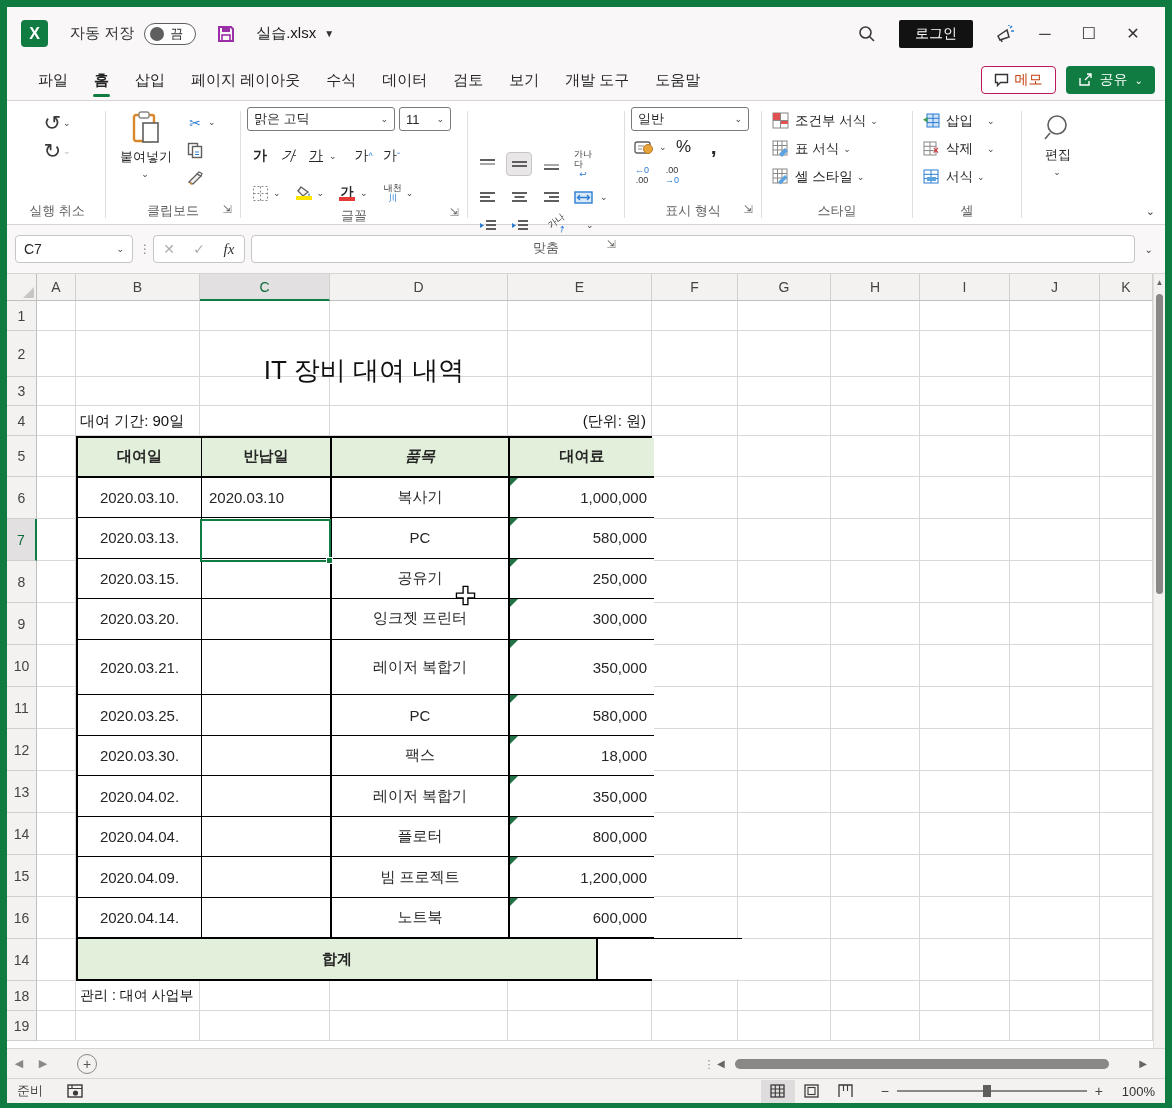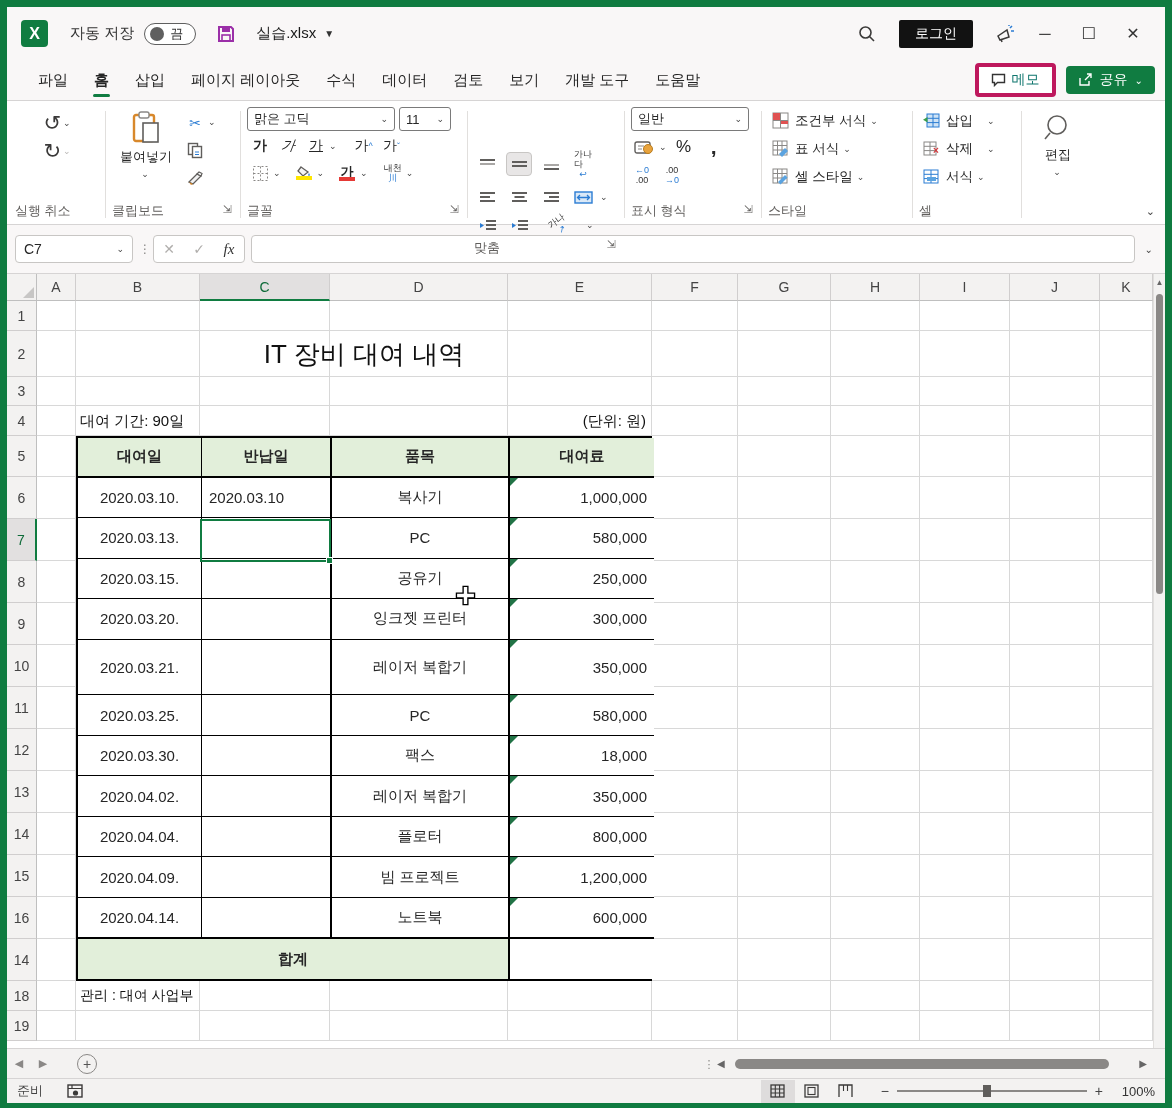--- a/index.html
+++ b/index.html
@@ -22,30 +22,30 @@
   .t-ico { width:36px; height:32px; display:flex; align-items:center; justify-content:center; }
   .loginbtn { background:#121212; color:#fff; font-size:14px; padding:5px 16px; border-radius:2px; margin:0 14px; }
   .wbtn { width:44px; height:36px; display:flex; align-items:center; justify-content:center; font-size:16px; color:#333; }
 
   
   .tabrow { height:40px; display:flex; align-items:center; padding:0 10px 0 18px; }
   .rtab { padding:7px 13px; font-size:15px; color:#262626; position:relative; }
   .rtab.active { font-weight:bold; }
   .rtab.active::after { content:""; position:absolute; left:12px; right:12px; bottom:0; height:3px; background:#107C41; border-radius:2px; }
   .tabrow .tspacer { flex:1; }
-  .memobtn { border:4px solid #be185d; background:#fff; border-radius:4px; padding:4px 12px; font-size:14px; display:flex; align-items:center; gap:6px; color:#0f766e; }
+  .memobtn { border:1px solid #be185d; background:#fff; border-radius:4px; padding:4px 12px; font-size:14px; display:flex; align-items:center; gap:6px; color:#c2410c; }
   .sharebtn { background:#107C41; color:#fff; border-radius:4px; padding:5px 12px; font-size:14px; display:flex; align-items:center; gap:7px; margin-left:10px; }
   .sharebtn .chev { color:#fff; }
 
   
   .ribbon { height:125px; background:#fff; border:1px solid #d6d4d4; border-left:none; border-right:none; display:flex; padding:4px 4px 0 4px; position:relative; }
   .rgroup { display:flex; flex-direction:column; padding:2px 4px 0 4px; position:relative; }
   .rdiv { width:1px; background:#e1dfdd; margin:6px 2px; }
   .rbody { flex:1; display:flex; align-items:flex-start; }
-  .rlabel { height:24px; font-size:13px; color:#605e5c; line-height:22px; position:relative; }
+  .rlabel { height:24px; text-align:center; font-size:13px; color:#605e5c; line-height:22px; position:relative; }
   .launcher { position:absolute; right:2px; bottom:4px; font-size:11px; color:#605e5c; }
   .bigbtn { display:flex; flex-direction:column; align-items:center; justify-content:center; gap:3px; padding:4px 8px; font-size:13px; color:#262626; }
   .smbtn { width:26px; height:24px; display:flex; align-items:center; justify-content:center; font-size:14px; }
   .smchev { font-size:9px; color:#444; margin-left:-2px; }
   .col { display:flex; flex-direction:column; }
   .row { display:flex; align-items:center; }
   .ghost { color:#b9b7b5; }
   .undo-g { font-size:21px; color:#3b3a39; }
   .selbox { border:1px solid #7a7a7a; border-radius:3px; background:#fff; height:24px; display:flex; align-items:center; padding:0 6px; font-size:13px; justify-content:space-between; }
   .kbold { font-weight:bold; } .kital { font-style:italic; transform:skewX(-8deg); } .kund { text-decoration:underline; }
@@ -70,21 +70,21 @@
   .colhdrrow { display:flex; height:27px; }
   .cornercell { width:30px; height:27px; background:#F3F2F1; border-right:1px solid #bfbfbf; border-bottom:1px solid #bfbfbf; position:relative; }
   .cornercell::after { content:""; position:absolute; right:2px; bottom:2px; border-left:11px solid transparent; border-bottom:11px solid #c7c6c5; }
   .colhdr { height:27px; background:#F3F2F1; border-right:1px solid #d0cece; border-bottom:1px solid #bfbfbf; color:#444; font-size:14px; display:flex; align-items:center; justify-content:center; }
   .colhdr.active { background:#E2E0E0; color:#0E6B39; border-bottom:2px solid #107C41; }
   .grow { display:flex; }
   .rowhdr { width:30px; background:#F3F2F1; border-right:1px solid #bfbfbf; border-bottom:1px solid #d0cece; color:#444; font-size:14px; display:flex; align-items:center; justify-content:center; }
   .rowhdr.active { background:#E2E0E0; color:#0E6B39; border-right:2px solid #107C41; }
   .gcell { border-right:1px solid #d8d8d8; border-bottom:1px solid #d8d8d8; background:#fff; }
   .ov { position:absolute; }
-  .sheet-title { font-size:26px; color:#111; display:flex; align-items:center; justify-content:center; }
+  .sheet-title { font-size:26px; color:#111; display:flex; align-items:center; justify-content:center;margin-top:16px; }
   .lbl15 { font-size:15px; color:#111; display:flex; align-items:center; }
 
   
   .dtable { border:2.5px solid #000; background:#fff; display:flex; flex-direction:column; }
   .trow { display:flex; }
   .tcell { border-right:1px solid #000; border-bottom:1px solid #000; display:flex; align-items:center; justify-content:center; font-size:15px; position:relative; background:#fff; }
   .tcell.thickR { border-right-width:2px; }
   .tcell.lastR { border-right:none; }
   .thead .tcell { background:#E2EFDA; font-weight:bold; border-bottom-width:2.5px; }
   .tcell.left { justify-content:flex-start; padding-left:7px; }
@@ -247,21 +247,21 @@
                 </svg>
           </span>
         </div>
         <span class="smchev" style="margin-top:10px;">⌄</span>
       </div>
       <div class="rlabel"><span>클립보드</span><span class="launcher">⇲</span></div>
     </div>
     <div class="rdiv"></div>
 
     <div class="rgroup" style="width:222px;">
-      <div class="rbody col" style="gap:3px;">
+      <div class="rbody col" style="gap:13px;">
         <div class="row" style="gap:4px;">
           <div class="selbox" style="width:148px;">
                 <span>맑은 고딕</span>
                 <span class="smchev">⌄</span>
               </div>
           <div class="selbox" style="width:52px;">
                 <span>11</span>
                 <span class="smchev">⌄</span>
               </div>
         </div>
@@ -814,21 +814,21 @@
             <div class="gcell" style="width: 90px;"></div>
             <div class="gcell" style="width: 53px;"></div>
           </div>
           <div class="ov sheet-title" style="left: 69px; top: 57px; width: 576px; height: 46px;">IT 장비 대여 내역</div>
           <div class="ov lbl15" style="left: 73px; top: 132px; width: 220px; height: 30px;">대여 기간: 90일</div>
           <div class="ov lbl15" style="left: 501px; top: 132px; width: 138px; height: 30px; justify-content: flex-end;">(단위: 원)</div>
           <div class="ov dtable" style="left: 69px; top: 162px; width: 576px; height: 545px;">
             <div class="trow thead" style="height: 41px;">
               <div class="tcell" style="width: 124px; flex: 0 0 auto;">대여일</div>
               <div class="tcell thickR" style="width: 130px; flex: 0 0 auto;">반납일</div>
-              <div class="tcell thickR" style="width: 178px; flex: 0 0 auto;">품목</div>
+              <div class="tcell thickR" style="width: 178px; flex: 0 0 auto; font-style: italic;">품목</div>
               <div class="tcell lastR" style="width: 144px; flex: 0 0 auto;">대여료</div>
             </div>
             <div class="trow" style="height: 42px;">
               <div class="tcell" style="width: 124px; flex: 0 0 auto;">2020.03.10.</div>
               <div class="tcell thickR left" style="width: 130px; flex: 0 0 auto;">2020.03.10</div>
               <div class="tcell thickR" style="width: 178px; flex: 0 0 auto;">복사기</div>
               <div class="tcell lastR right" style="width: 144px; flex: 0 0 auto;">1,000,000<div class="tri"></div></div>
             </div>
             <div class="trow" style="height: 42px;">
               <div class="tcell" style="width: 124px; flex: 0 0 auto;">2020.03.13.</div>
@@ -884,21 +884,21 @@
               <div class="tcell thickR" style="width: 178px; flex: 0 0 auto;">빔 프로젝트</div>
               <div class="tcell lastR right" style="width: 144px; flex: 0 0 auto;">1,200,000<div class="tri"></div></div>
             </div>
             <div class="trow" style="height: 42px;">
               <div class="tcell" style="width: 124px; flex: 0 0 auto;">2020.04.14.</div>
               <div class="tcell thickR left" style="width: 130px; flex: 0 0 auto;"></div>
               <div class="tcell thickR" style="width: 178px; flex: 0 0 auto;">노트북</div>
               <div class="tcell lastR right" style="width: 144px; flex: 0 0 auto;">600,000<div class="tri"></div></div>
             </div>
             <div class="trow ttotal tlast" style="height: 42px;">
-              <div class="tcell thickR mcell" style="width: 432px; flex: 0 0 auto; text-align: right;">합계</div>
+              <div class="tcell thickR mcell" style="width: 520px; flex: 0 0 auto; text-align: right;">합계</div>
               <div class="tcell lastR right" style="width: 144px; flex: 0 0 auto;"></div>
             </div>
           </div>
           <div class="ov lbl15" style="left: 73px; top: 707px; width: 240px; height: 30px; font-size: 14px;">관리 : 대여 사업부</div>
           <div class="selcell" style="left: 193px; top: 245px; width: 131px; height: 43px;">
             <div class="selhandle"></div>
           </div>
           <div class="cursor-plus" style="left: 448px; top: 311px;">
             <svg width="21" height="21" viewBox="0 0 22 22">
               <path d="M8.5 1.5h5v7h7v5h-7v7h-5v-7h-7v-5h7z" fill="#fff" stroke="#000" stroke-width="1.4"></path>

